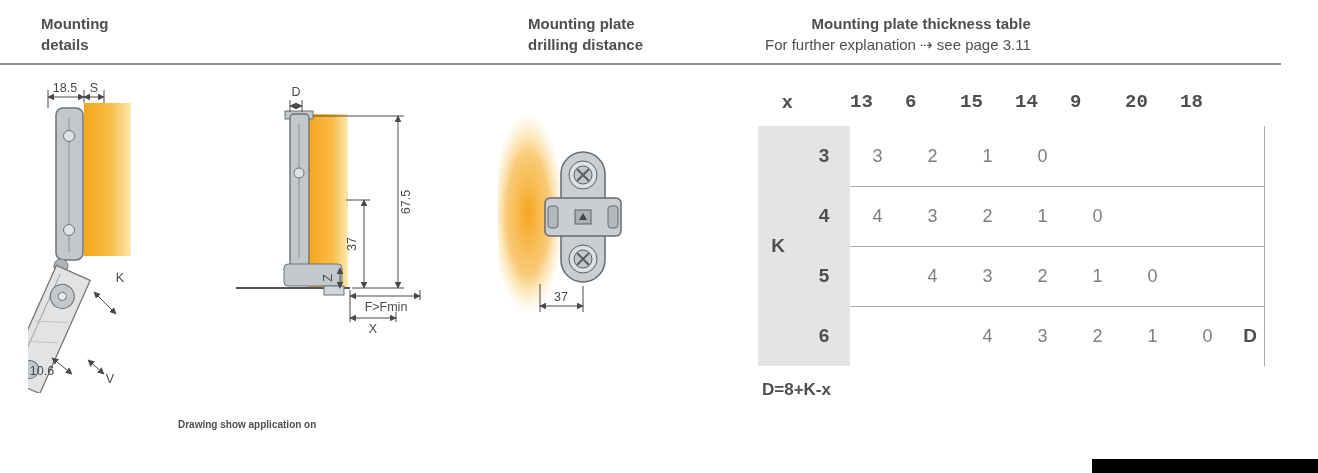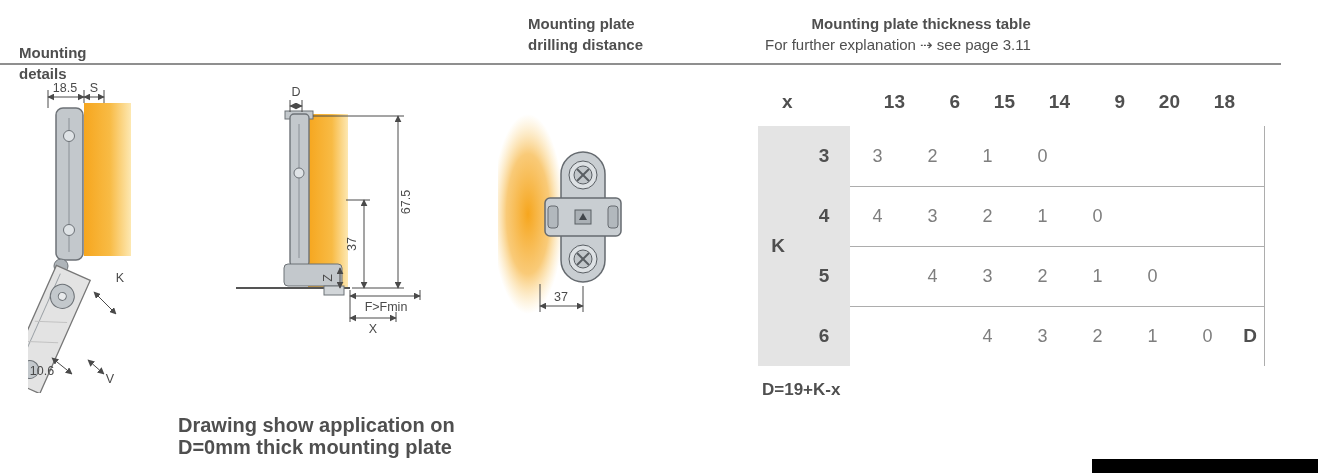--- a/index.html
+++ b/index.html
@@ -3,43 +3,43 @@
 <meta charset="utf-8">
 <style>
   * { margin:0; padding:0; box-sizing:border-box; }
   html,body { background:#fff; }
   body {
     width:1318px; height:473px; position:relative; overflow:hidden;
     font-family:"Liberation Sans", sans-serif; color:#4f4f4f;
   }
   
   .hcol { position:absolute; top:13px; font-size:15px; font-weight:bold; line-height:21px; color:#4f4f4f; }
-  #hcol1 { left:19px;margin-top:29px; }
+  #hcol1 { left:41px; }
   #hcol2 { left:508px;margin-left:20px; }
   #hcol3 { left:765px;text-align:right; }
   #hcol3 .sub { font-weight:normal; }
   .rule { position:absolute; left:0; top:63px; width:1281px; height:2px; background:#8f8f8f; }
 
   
   .drw { position:absolute; }
   #drw1 { left:28px;  top:78px; }
   #drw2 { left:228px; top:78px; }
   #drw3 { left:498px; top:112px; }
   svg text.dim { font-family:"Liberation Sans", sans-serif; font-size:12.5px; fill:#4a4a4a; }
   svg .dl { stroke:#4a4a4a; stroke-width:1; fill:none; }
 
   
-  .caption { position:absolute; left:178px; top:414px; font-size:20px; font-weight:bold; line-height:22px; color:#4f4f4f; }
+  .caption { position:absolute; left:178px; top:414px; font-size:10px; font-weight:bold; line-height:22px; color:#4f4f4f; }
 
   
   .ttable { position:absolute; left:758px; top:78px; width:507px; }
   .trow { display:grid; grid-template-columns:40px 52px repeat(7,55px) 30px; align-items:center; }
   .thead { height:48px; font-weight:bold; font-size:19px; color:#4f4f4f; }
   .thead .xcell { grid-column:1/3; padding-left:24px; }
-  .tcol { text-align:right; }
+  .tcol { text-align:left;font-family:Liberation Mono, monospace; }
   .tbody { position:relative; border-right:1px solid #adadad; }
   .kband { position:absolute; left:0; top:0; bottom:0; width:92px; background:#e4e4e4; }
   .klabel { position:absolute; left:0; top:0; bottom:0; width:40px; display:flex; align-items:center; justify-content:center; font-weight:bold; font-size:19px; color:#4f4f4f; }
   .brow { position:relative; height:60px; }
   .brow + .brow::before { content:""; position:absolute; left:92px; right:0; top:0; height:1px; background:#adadad; }
   .rlabel { grid-column:2; text-align:center; font-weight:bold; font-size:19px; color:#4f4f4f; position:relative; }
   .tval { text-align:center; font-size:18px; color:#7e7e7e; position:relative; }
   .tsuffix { text-align:center; font-size:19px; font-weight:bold; color:#4f4f4f; position:relative; }
   .formula { margin-top:14px; padding-left:4px; font-size:17px; font-weight:bold; color:#4f4f4f; }
 
@@ -185,21 +185,20 @@
   </g>
 
   <line class="dl" x1="42" y1="172" x2="42" y2="200"></line>
   <line class="dl" x1="85" y1="174" x2="85" y2="200"></line>
   <line class="dl" x1="42" y1="194" x2="85" y2="194" marker-start="url(#arr3)" marker-end="url(#arr3)"></line>
   <text class="dim" x="63" y="189" text-anchor="middle">37</text>
 </svg>
 
 <div class="caption">
   <div>Drawing show application on</div>
-  <div>D=0mm thick mounting plate</div>
 </div>
 
 <div class="ttable">
   <div class="trow thead">
     <div class="xcell">x</div>
     <div class="tcol">13</div>
     <div class="tcol">6</div>
     <div class="tcol">15</div>
     <div class="tcol">14</div>
     <div class="tcol">9</div>
@@ -249,16 +248,16 @@
       <div class="tval"></div>
       <div class="tval"></div>
       <div class="tval">4</div>
       <div class="tval">3</div>
       <div class="tval">2</div>
       <div class="tval">1</div>
       <div class="tval">0</div>
       <div class="tsuffix">D</div>
     </div>
   </div>
-  <div class="formula">D=19+K-x</div>
+  <div class="formula">D=8+K-x</div>
 </div>
 
 <div class="footbar"></div>
 
 </body></html>

